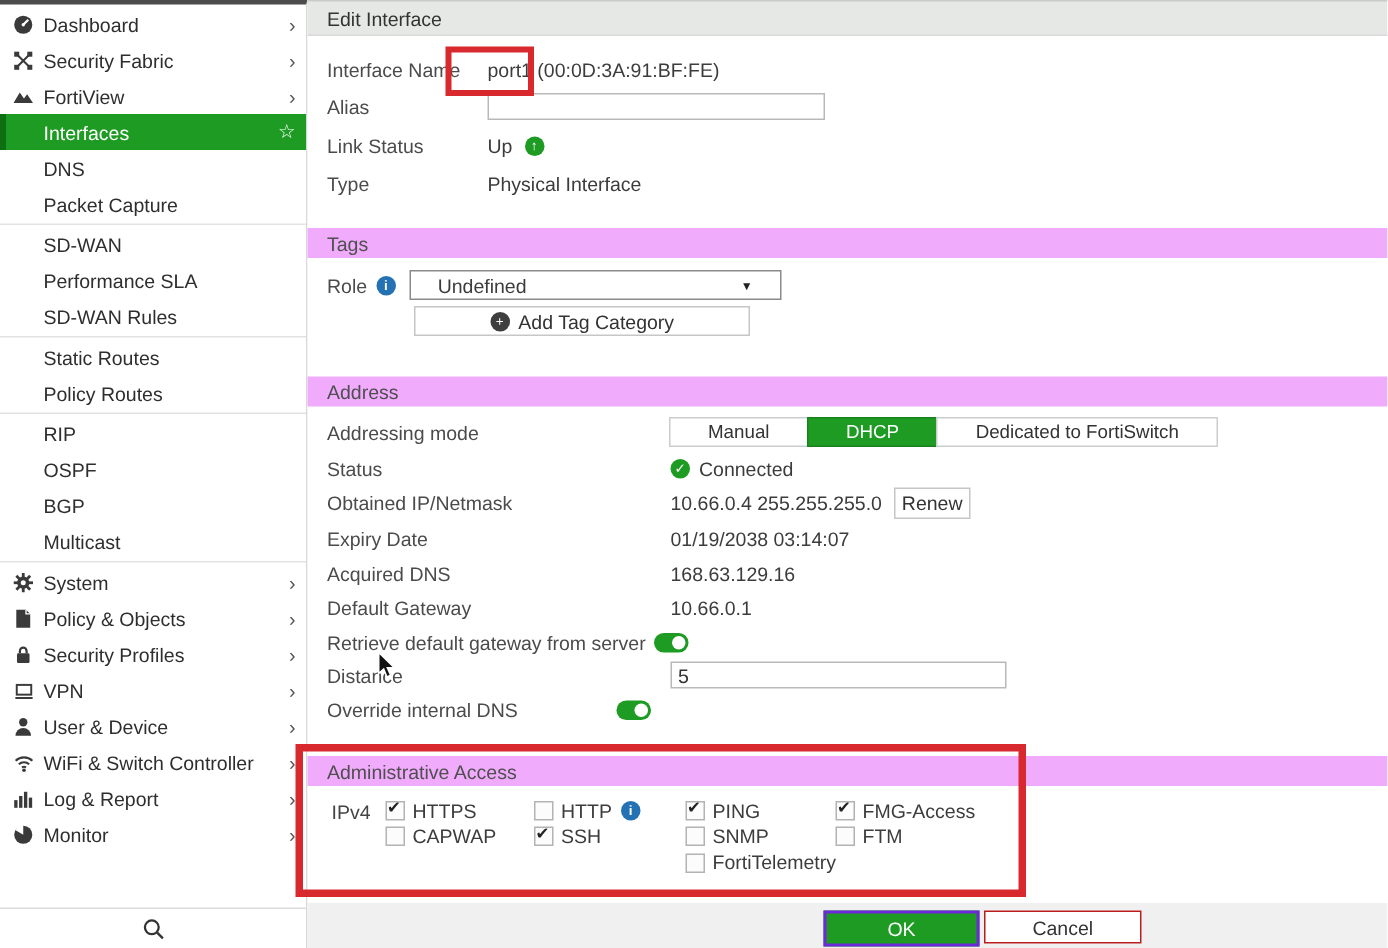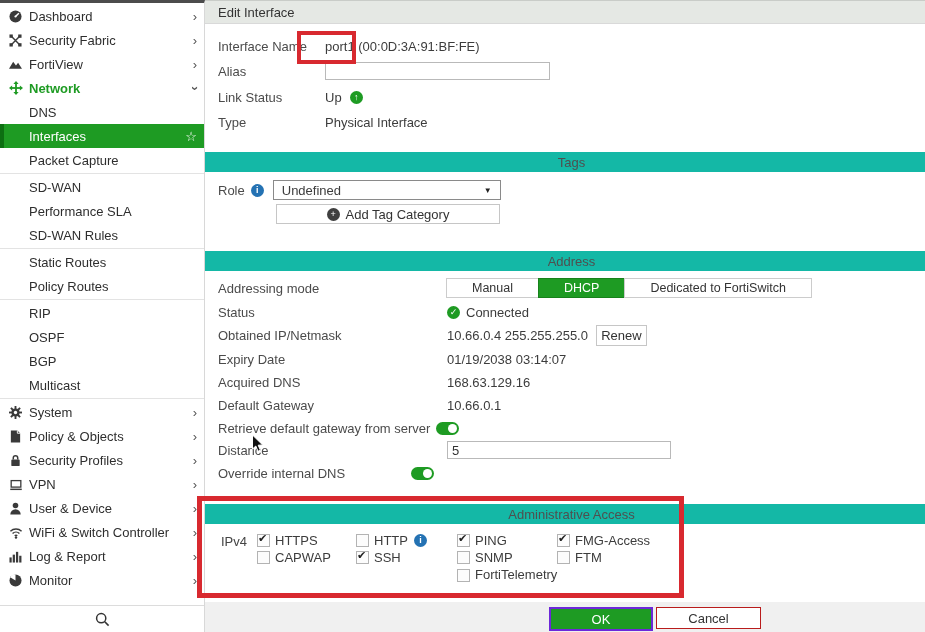--- a/index.html
+++ b/index.html
@@ -27,28 +27,28 @@
   .chev.down{transform:rotate(90deg);}
   .nav-sep{border-top:1px solid #e3e3e3;margin:1px 0;}
   .sidebar-search{height:26px;min-height:26px;border-top:1px solid #dcdcdc;display:flex;align-items:center;justify-content:center;}
 
   
   .main{flex:1;position:relative;background:#fff;box-sizing:border-box;}
   .main-header{
     height:22px;background:#e5e8e4;border-top:1px solid #c9ccc8;border-bottom:1px solid #d9d9d9;
     display:flex;align-items:center;padding-left:13px;color:#333;
   }
-  .bar{height:20px;background:#14b8a6;display:flex;align-items:center;padding-left:13px;color:#4f4f4f;justify-content:center;}
+  .bar{height:20px;background:#f0abfc;display:flex;align-items:center;padding-left:13px;color:#4f4f4f;}
   .row{display:flex;align-items:center;padding-left:13px;min-height:18px;}
   .lab{width:95px;min-width:95px;color:#4b4b4b;}
   .lab-wide{width:229px;min-width:229px;color:#4b4b4b;}
   .val{color:#3c3c3c;}
 
   .text-input{height:16px;border:1px solid #b9b9b9;padding:0 4px;font:inherit;font-size:13px;color:#333;background:#fff;}
-  .dropdown{width:210px;height:18px;border:1px solid #8a8a8a;background:#fff;display:flex;align-items:center;justify-content:space-between;padding:0 8px;cursor:pointer;}
+  .dropdown{width:210px;height:18px;border:1px solid #8a8a8a;background:#fff;display:flex;align-items:center;justify-content:space-between;padding:0 18px;cursor:pointer;}
   .caret{font-size:8px;color:#222;}
   .btn-light{border:1px solid #c6c6c6;background:#fff;display:inline-flex;align-items:center;justify-content:center;color:#333;cursor:pointer;font-size:13px;}
 
   .seg{display:inline-flex;}
   .seg-btn{border:1px solid #ccc;background:#fff;height:18px;padding:0 25px;display:flex;align-items:center;font-size:12.5px;color:#333;margin-left:-1px;cursor:pointer;white-space:nowrap;}
   .seg-btn.sel{background:#1e9b23;border-color:#17821b;color:#fff;}
 
   .toggle{width:23px;height:13px;border-radius:8px;background:#c3c3c3;position:relative;display:inline-block;cursor:pointer;}
   .toggle.on{background:#1e9b23;}
   .toggle.on::after{content:"";width:9px;height:9px;border-radius:50%;background:#fff;position:absolute;right:2px;top:2px;}
@@ -111,42 +111,26 @@
         </div>
         <div class="nav-item">
           <span class="ico">
             <svg width="13" height="13" viewBox="0 0 14 14">
               <path d="M0 11.5 L4.5 4 L7.5 8.2 L9.8 5.2 L14 11.5 Z" fill="#3a3a3a"></path>
             </svg>
           </span>
           <span>FortiView</span>
           <span class="chev">›</span>
         </div>
-        <div class="nav-item active-parent">
-          <span class="ico">
-            <svg width="14" height="14" viewBox="0 0 14 14">
-              <g fill="#1e9b23">
-                <polygon points="7,0 9.6,3.1 4.4,3.1"></polygon>
-                <polygon points="7,14 9.6,10.9 4.4,10.9"></polygon>
-                <polygon points="0,7 3.1,4.4 3.1,9.6"></polygon>
-                <polygon points="14,7 10.9,4.4 10.9,9.6"></polygon>
-                <rect x="6.1" y="2.4" width="1.8" height="9.2"></rect>
-                <rect x="2.4" y="6.1" width="9.2" height="1.8"></rect>
-              </g>
-            </svg>
-          </span>
-          <span>Network</span>
-          <span class="chev down">›</span>
-        </div>
-        <div class="nav-item sub">
-          <span>DNS</span>
-        </div>
         <div class="nav-item sub selected">
           <span>Interfaces</span>
           <span class="star">☆</span>
+        </div>
+        <div class="nav-item sub">
+          <span>DNS</span>
         </div>
         <div class="nav-item sub">
           <span>Packet Capture</span>
         </div>
         <div class="nav-sep"></div>
         <div class="nav-item sub">
           <span>SD-WAN</span>
         </div>
         <div class="nav-item sub">
           <span>Performance SLA</span>

